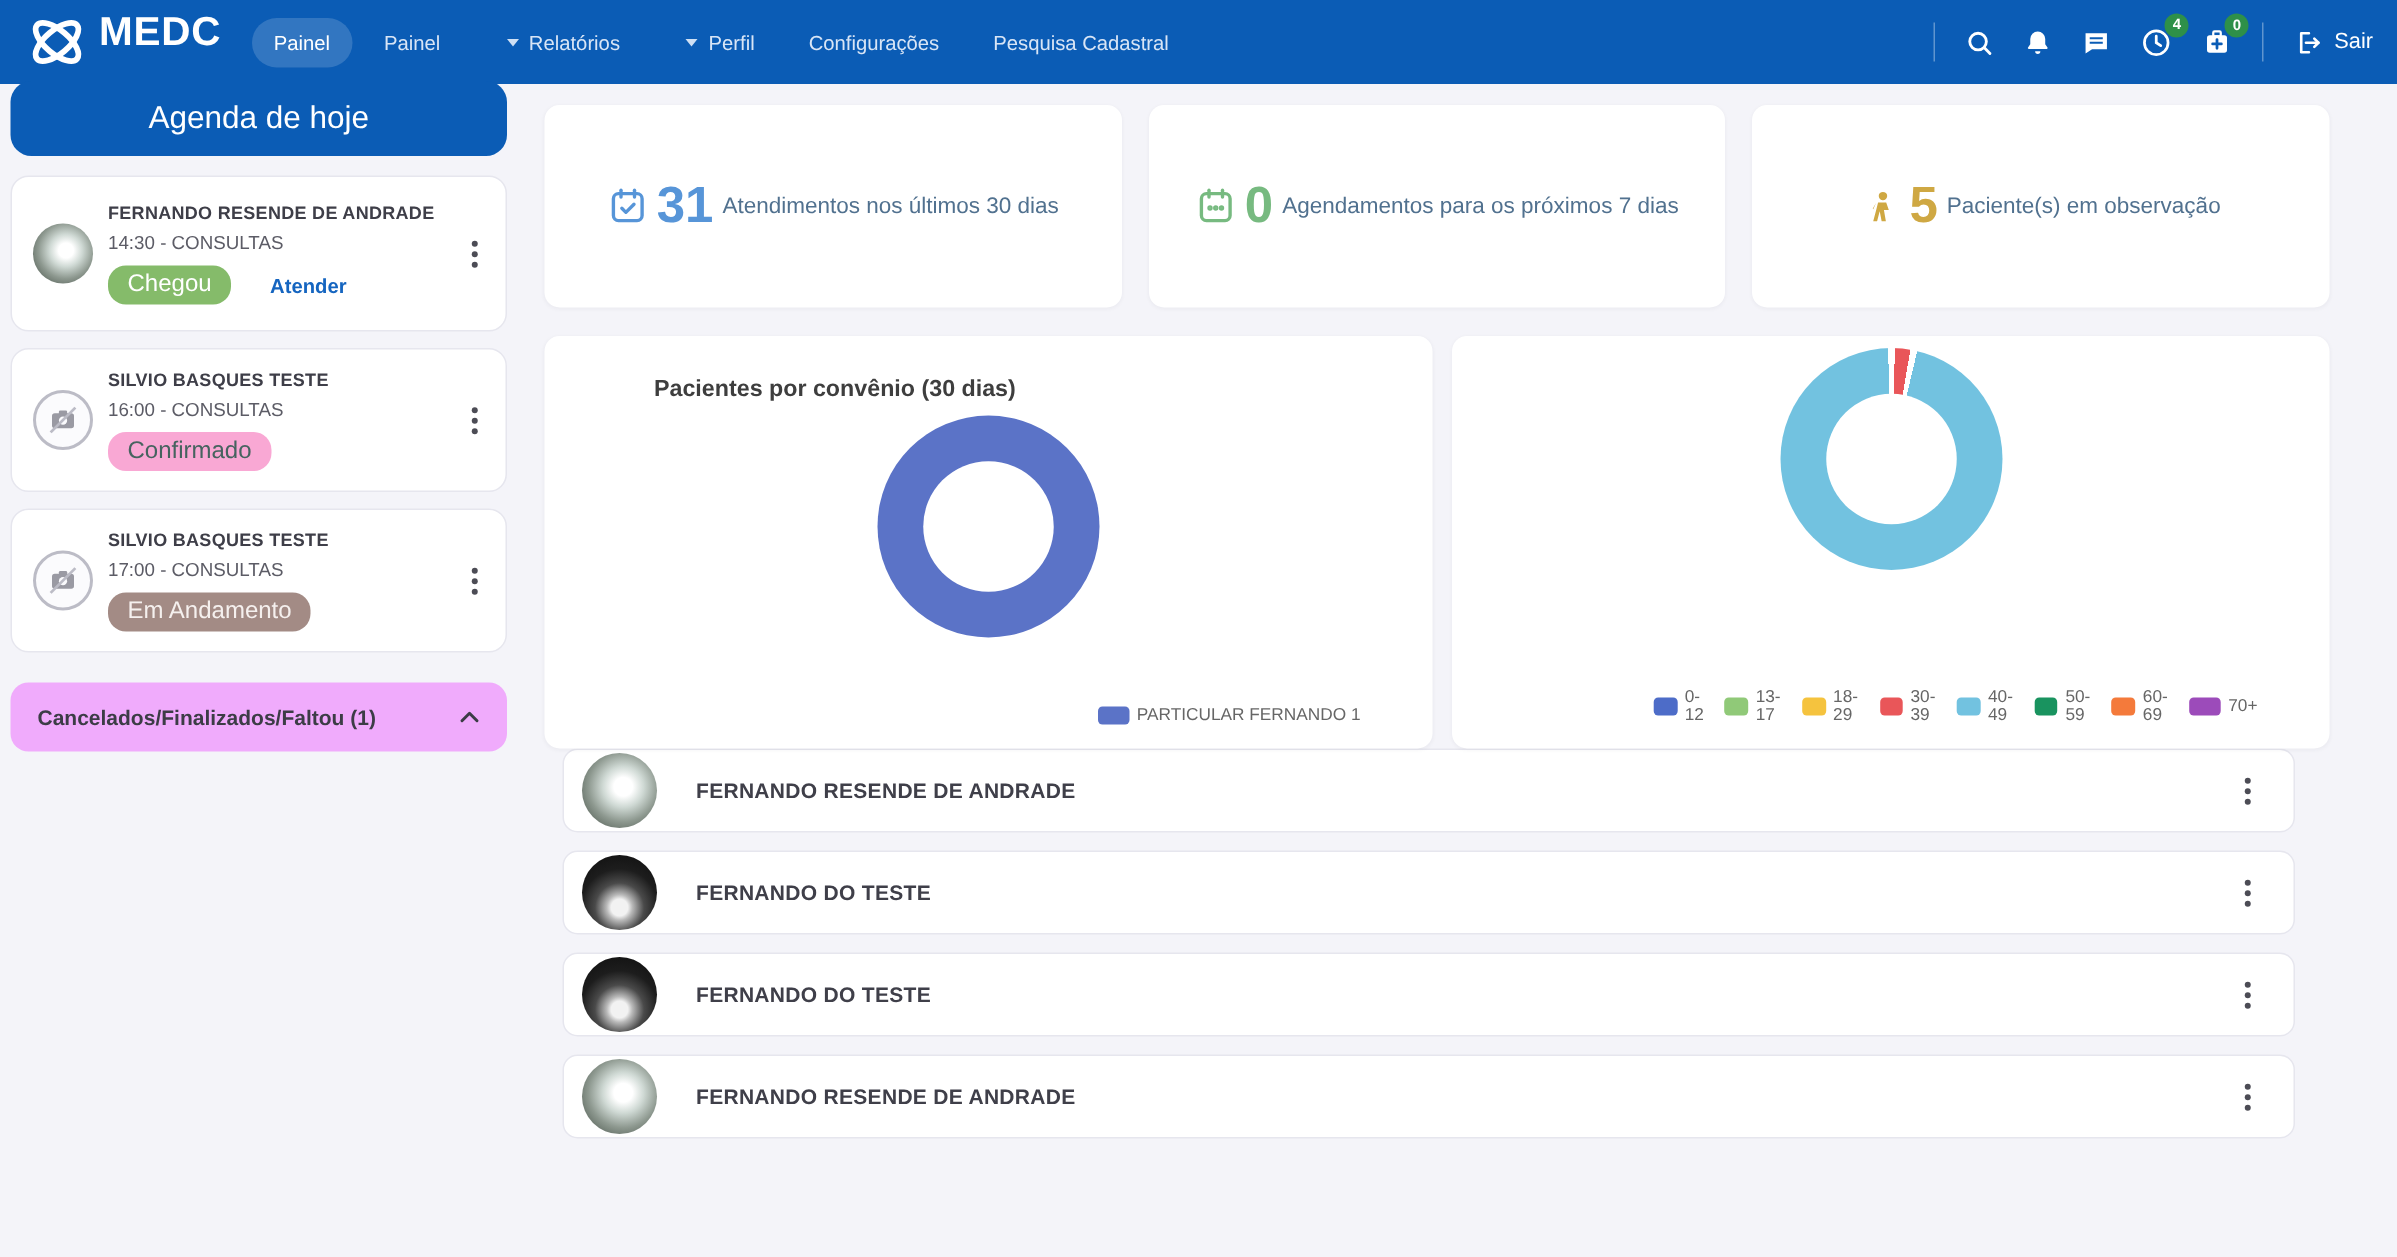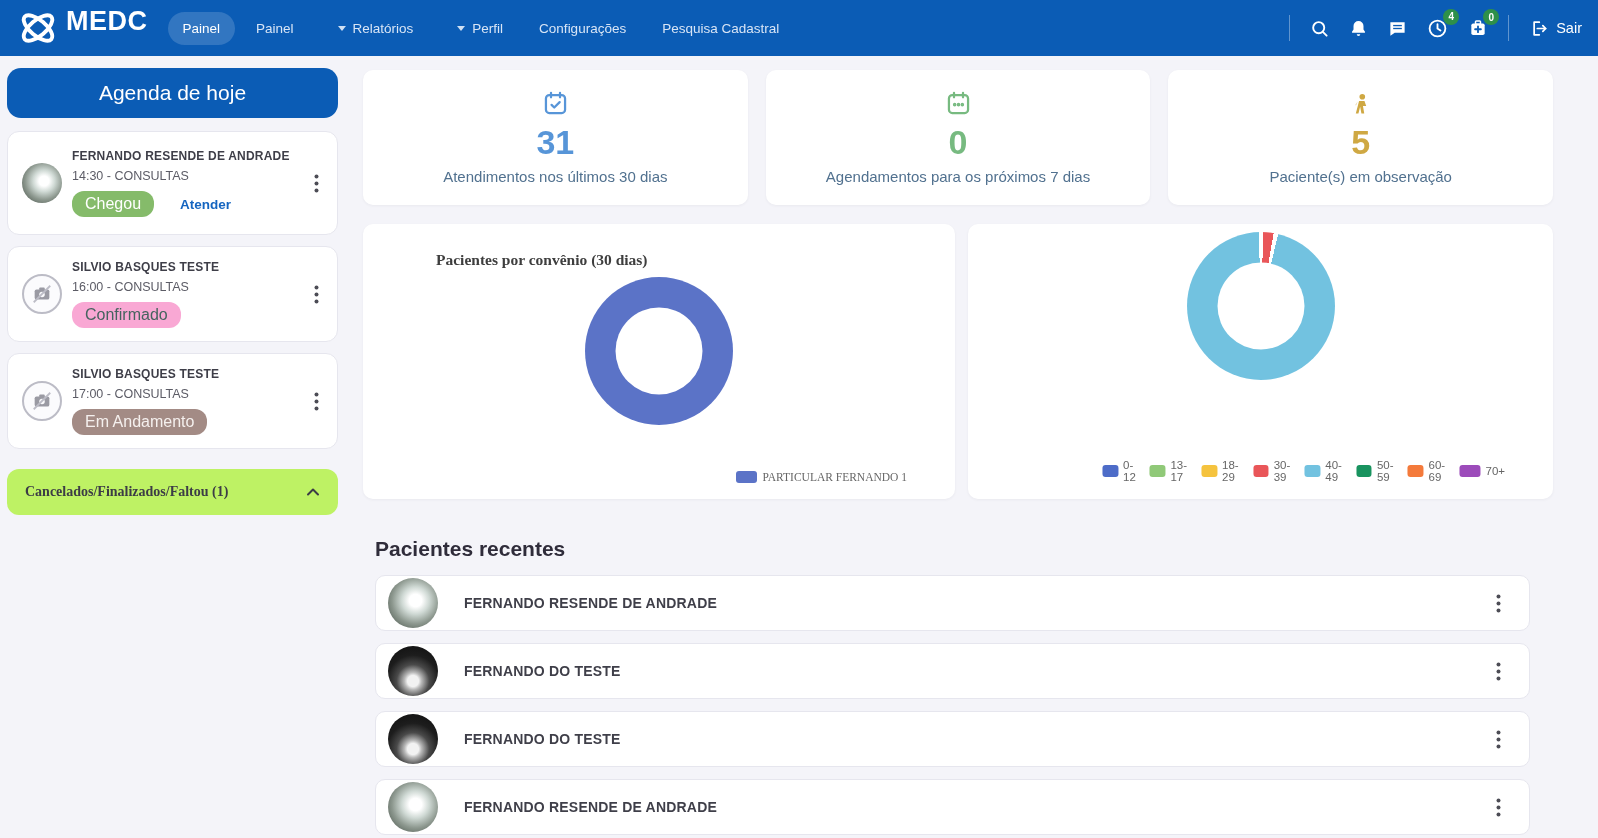--- a/index.html
+++ b/index.html
@@ -18,59 +18,59 @@
     border-top:5px solid #cfe0f4; }
   .nav-right { display:flex; align-items:center; gap:20px; }
   .vdiv { width:1px; height:26px; background:rgba(255,255,255,.35); }
   .nav-icon { position:relative; color:#fff; display:flex; align-items:center; cursor:pointer; }
   .nav-badge { position:absolute; top:-9px; right:-11px; min-width:16px; height:16px; padding:0 4px;
     background:#2e9049; color:#fff; font-size:10px; font-weight:700; border-radius:9px;
     display:flex; align-items:center; justify-content:center; }
   .logout { display:flex; align-items:center; gap:8px; color:#fff; font-size:14.5px; cursor:pointer; }
 
   
-  .sidebar { position:absolute; left:7px; top:68px; width:331px; }
+  .sidebar { position:absolute; left:7px; top:54px; width:331px; }
   .main { position:absolute; left:363px; top:70px; width:1190px; }
 
   
   .agenda-btn { width:100%; height:50px; background:#0b5cb5; color:#fff; border:none; border-radius:14px;
     font-size:21px; font-family:inherit; cursor:pointer; margin-bottom:13px; }
   .appt-card { background:#fff; border:1px solid #e6e6ee; border-radius:12px; padding:13px 14px;
     display:flex; align-items:center; gap:10px; margin-bottom:11px; cursor:pointer; }
   .appt-card.tall { padding:17px 14px; }
   .appt-info { flex:1; display:flex; flex-direction:column; gap:6px; }
   .appt-name { font-size:12px; font-weight:700; color:#3e3e48; letter-spacing:.2px; }
   .appt-time { font-size:12.5px; color:#5c5c66; }
   .badge-row { display:flex; align-items:center; gap:26px; margin-top:2px; }
   .badge { display:inline-block; font-size:16px; padding:4px 13px; border-radius:12px; width:max-content; }
   .atender { color:#1565c0; font-size:13.5px; font-weight:700; cursor:pointer; }
   .avatar { width:40px; height:40px; border-radius:50%; flex:0 0 auto; }
   .kebab { display:flex; align-items:center; cursor:pointer; padding:4px; }
-  .section-head { background:#bef264; border-radius:12px; height:46px; display:flex; align-items:center;
-    justify-content:space-between; padding:0 18px; margin:20px 0 12px; cursor:pointer;font-family:Liberation Serif, serif; }
+  .section-head { background:#f0abfc; border-radius:12px; height:46px; display:flex; align-items:center;
+    justify-content:space-between; padding:0 18px; margin:20px 0 12px; cursor:pointer; }
   .section-title { font-size:14px; font-weight:700; color:#3c3c46; }
 
   
   .av-fernando { background:radial-gradient(circle at 55% 45%, #ffffff 0 16%, #cfd9d4 35%, #8d988f 60%, #59645b 85%, #3f4a42 100%); }
   .av-moto { background:radial-gradient(circle at 50% 70%, #f2f2f2 0 13%, #b9b9b9 20%, #4a4a4a 38%, #1d1d1d 60%, #0d0d0d 100%); }
   .av-diego { background:radial-gradient(circle at 50% 55%, #f0f0f6 0 26%, #b9bdd0 45%, #6a6f93 75%, #474c6e 100%); }
   .av-none { background:#fbfbfd; border:2px solid #bcbcc6; display:flex; align-items:center; justify-content:center; }
 
   
   .stats-row { display:flex; gap:18px; }
-  .stat-card { flex:1; background:#fff; border-radius:10px; height:135px; display:flex; flex-direction:column;
+  .stat-card { flex:1; background:#fff; border-radius:10px; height:135px; display:flex; 
     align-items:center; justify-content:center; gap:6px; box-shadow:0 1px 3px rgba(30,30,60,.05); }
   .stat-value { font-size:34px; font-weight:600; }
   .stat-label { font-size:15px; color:#51718f; }
 
   
   .charts-row { display:flex; gap:13px; margin-top:19px; }
   .chart-card { background:#fff; border-radius:10px; height:275px; position:relative;
     box-shadow:0 1px 3px rgba(30,30,60,.05); }
-  .chart-card.left { width:592px;font-family:Liberation Serif, serif; }
+  .chart-card.left { width:592px; }
   .chart-card.right { flex:1; }
   .chart-title { font-size:15.5px; font-weight:700; color:#3e3e3e; padding:27px 0 0 73px; }
   .donut { width:148px; height:148px; border-radius:50%; margin:8px auto 0; position:relative; }
   .donut-hole { position:absolute; left:50%; top:50%; width:87px; height:87px; border-radius:50%;
     background:#fff; transform:translate(-50%,-50%); }
   .legend { position:absolute; bottom:16px; display:flex; align-items:center; gap:9px; }
   .legend.right-align { right:48px; }
   .legend.center-align { left:50%; transform:translateX(calc(-50% + 43px)); }
   .legend-item { display:flex; align-items:center; gap:5px; }
   .legend-swatch { width:21px; height:12px; border-radius:3px; }
@@ -348,21 +348,20 @@
           <span class="legend-label">60-69</span>
         </span>
         <span class="legend-item">
           <span class="legend-swatch" style="background-color: rgb(156, 75, 186);"></span>
           <span class="legend-label">70+</span>
         </span>
       </div>
     </div>
   </div>
 
-  <div class="recent-title">Pacientes recentes</div>
 
   <div class="recent-row">
     <span class="avatar av-fernando"></span>
     <span class="recent-name">FERNANDO RESENDE DE ANDRADE</span>
     <span class="kebab">
       <svg width="5" height="19" viewBox="0 0 5 19" fill="#4c4c55">
           <circle cx="2.5" cy="2.5" r="2"></circle>
           <circle cx="2.5" cy="9.5" r="2"></circle>
           <circle cx="2.5" cy="16.5" r="2"></circle>
         </svg>

